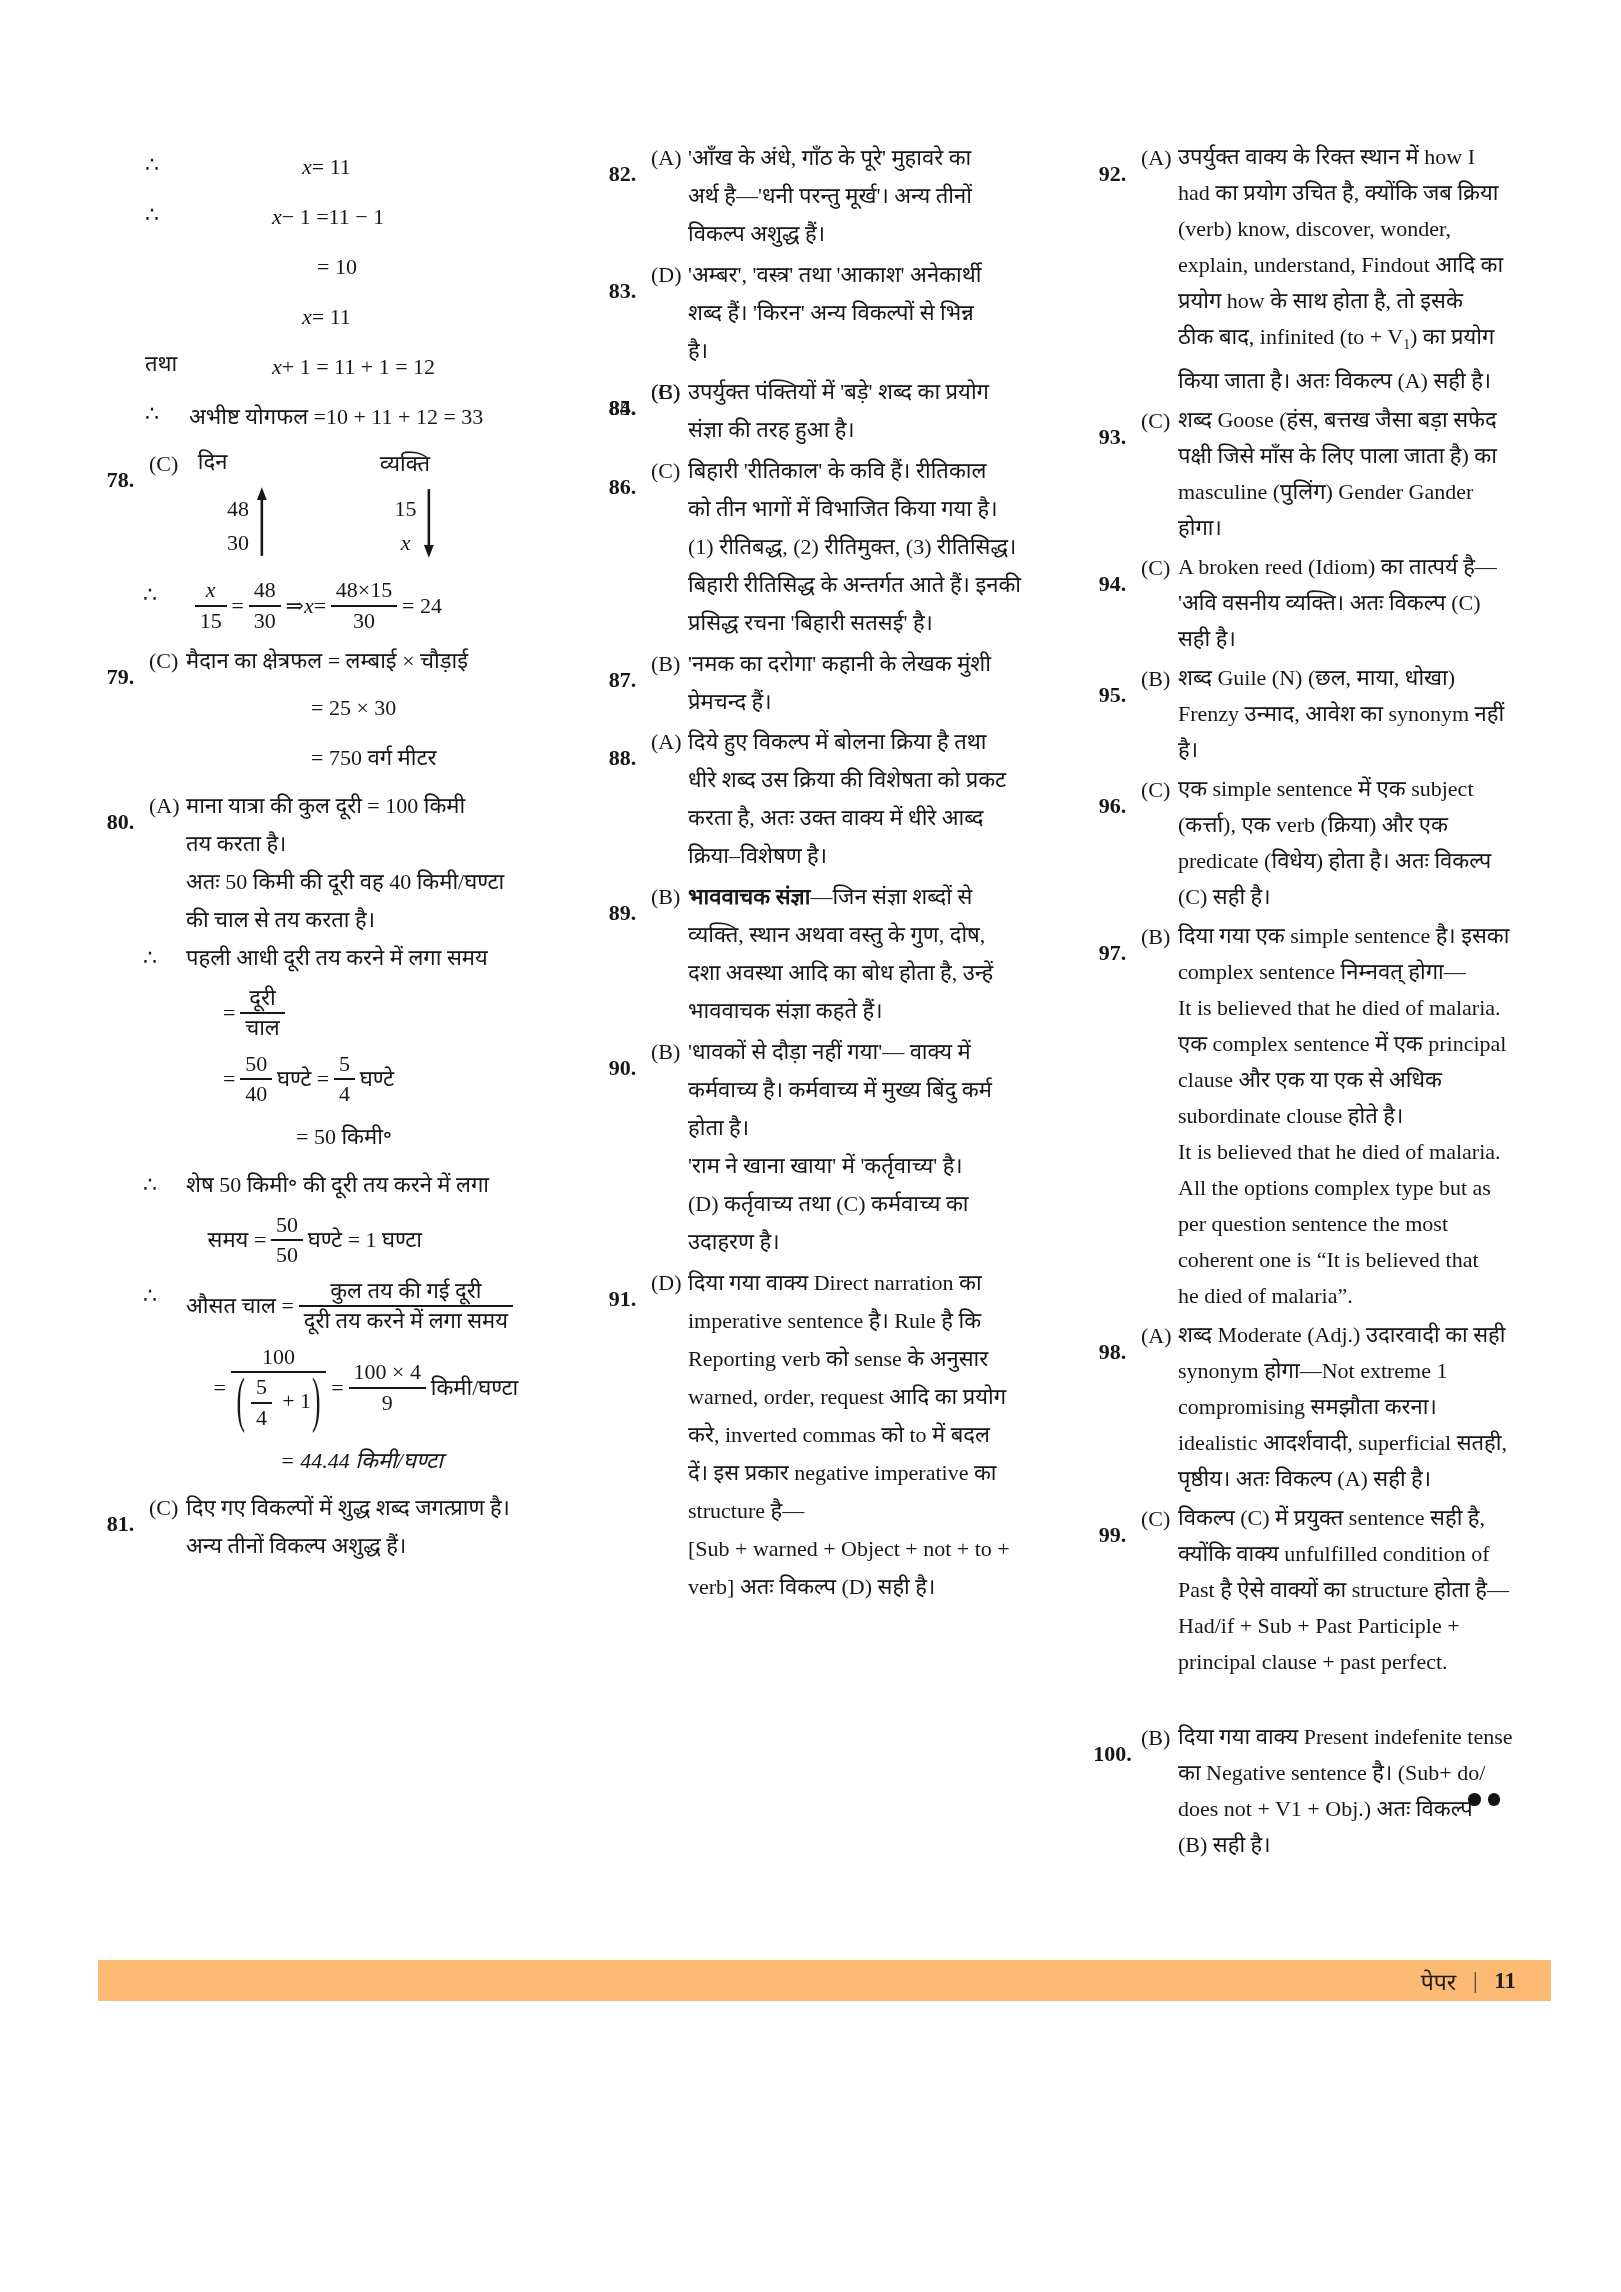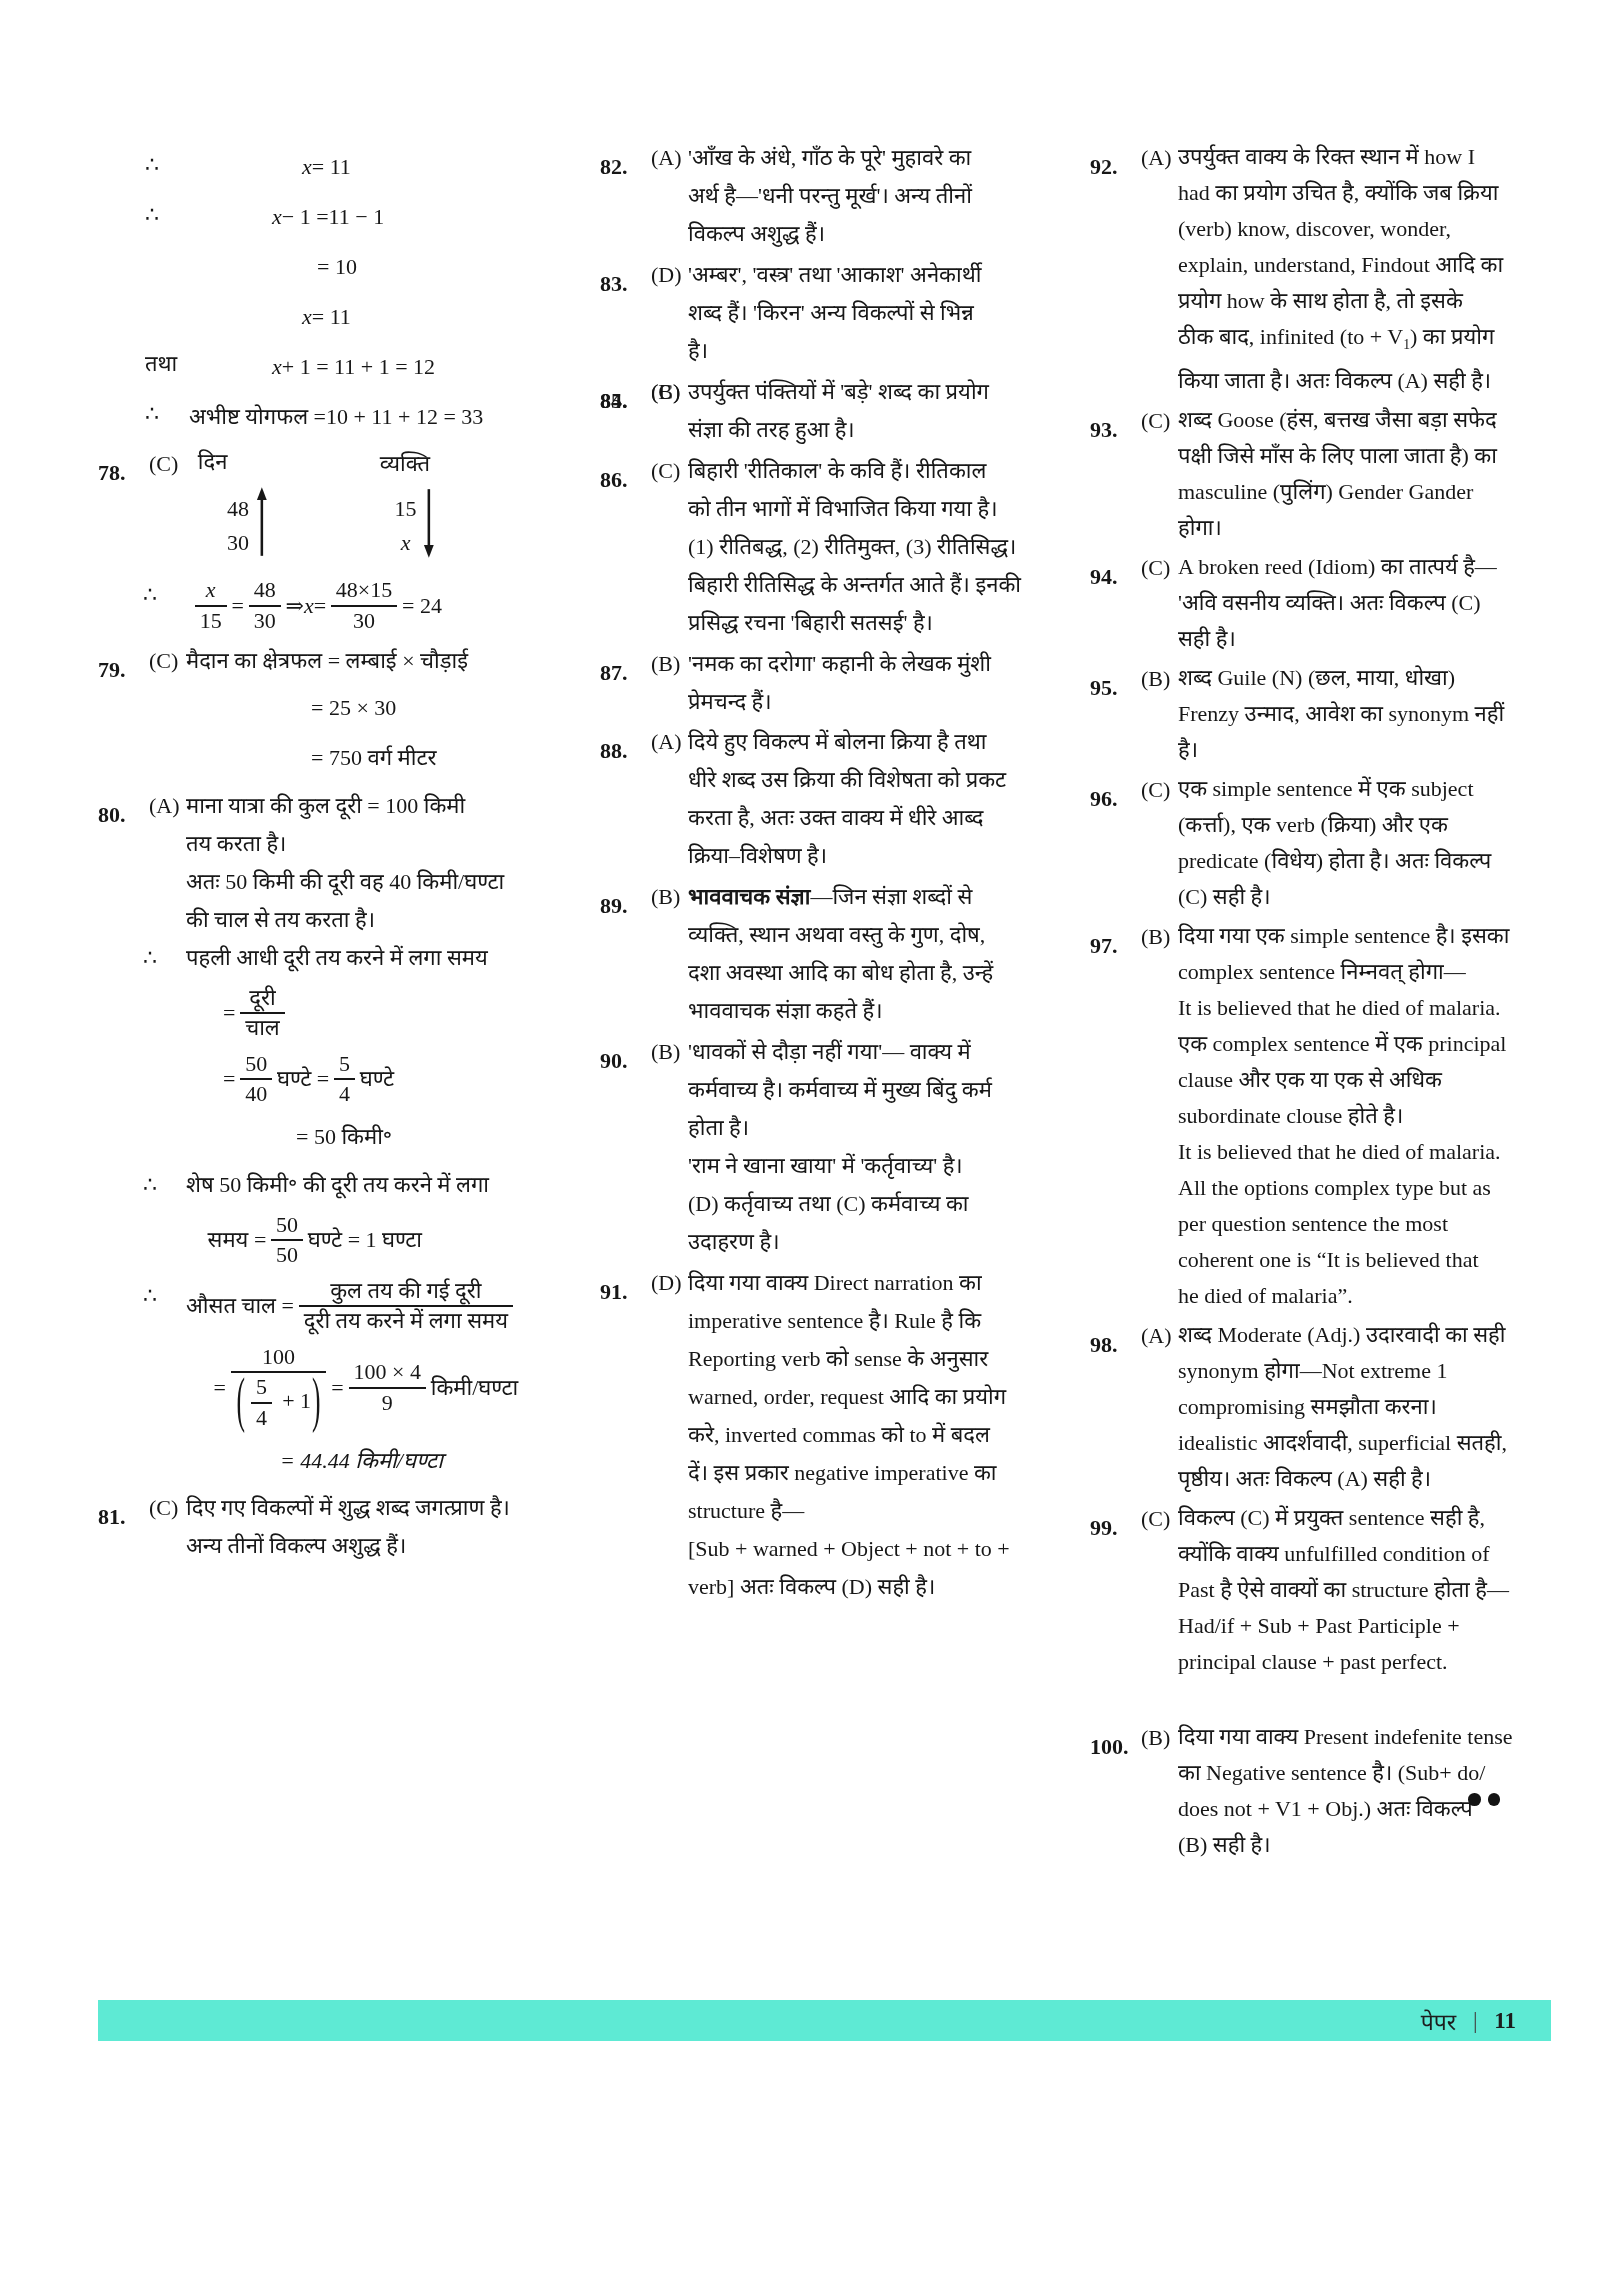--- a/index.html
+++ b/index.html
@@ -13,22 +13,22 @@
     font-size:22px;
     overflow:hidden;
   }
   .column{position:absolute;top:139px;}
   #col1{left:98px;width:482px;}
   #col2{left:600px;width:469px;}
   #col3{left:1090px;width:472px;}
 
   .qa{position:relative;margin-bottom:2.9px;}
   .qnum{
-    position:absolute;left:0;top:9px;width:45px;
-    font-weight:bold;text-align:left;
+    position:absolute;left:0;top:16px;width:45px;
+    font-weight:bold;text-align:center;
     line-height:38px;
   }
   .qopt{position:absolute;left:51px;top:0;width:39px;line-height:38px;}
   .qbody{margin-left:88px;}
   .qa.cont .qbody{margin-left:47px;}
 
   .ln{position:relative;line-height:38px;min-height:38px;}
   #col3 .ln{line-height:36px;min-height:36px;}
   .ln.m{display:flex;align-items:center;margin:6.9px 0;min-height:43px;}
   .lead{position:absolute;left:-43px;top:0;line-height:38px;}
@@ -58,23 +58,23 @@
   .rvals{display:flex;flex-direction:column;align-items:center;line-height:34px;}
   .rarrow{margin-left:4.9px;}
 
   .end-marker{
     position:absolute;left:1468px;top:1793px;
     display:flex;gap:6.9px;
   }
   .dot{width:12.7px;height:12.7px;border-radius:50%;background:#141414;}
 
   .footer-bar{
-    position:absolute;left:98px;top:2000px;
+    position:absolute;left:98px;top:1960px;
     width:1453px;height:41px;
-    background:#5eead4;
+    background:#fdba74;
     display:flex;align-items:center;justify-content:flex-end;
     box-sizing:border-box;padding-right:35px;
     font-size:23px;color:#1d1d1d;
   }
   .footer-divider{margin:0 16.7px;color:#444;}
   .footer-page{font-weight:bold;}
 </style>
 </head>
 <body>
 

